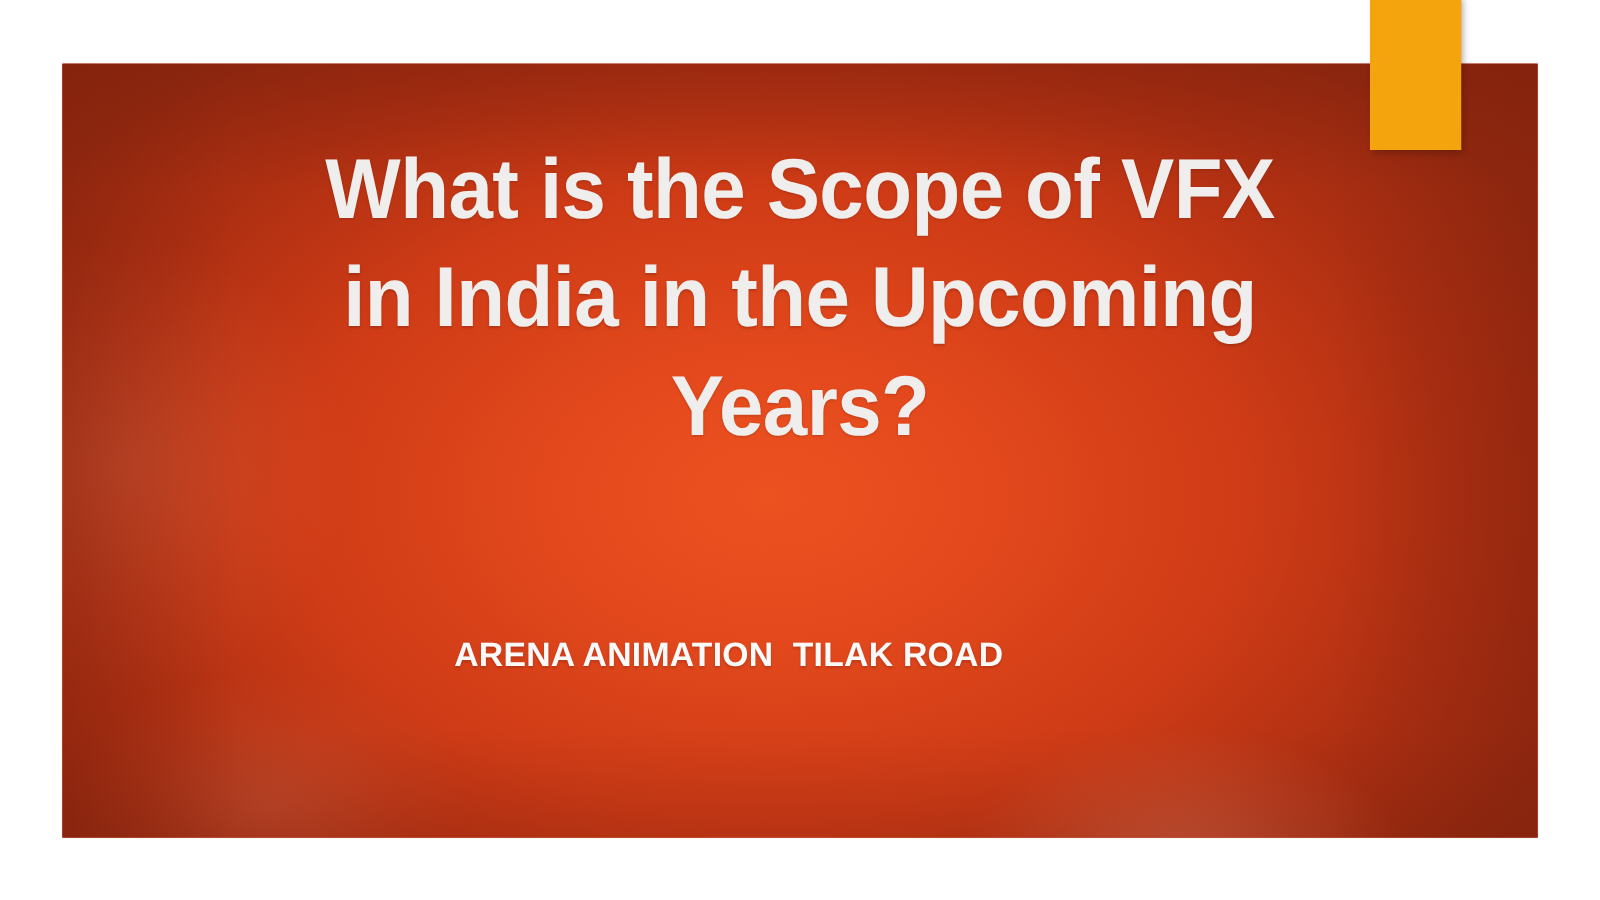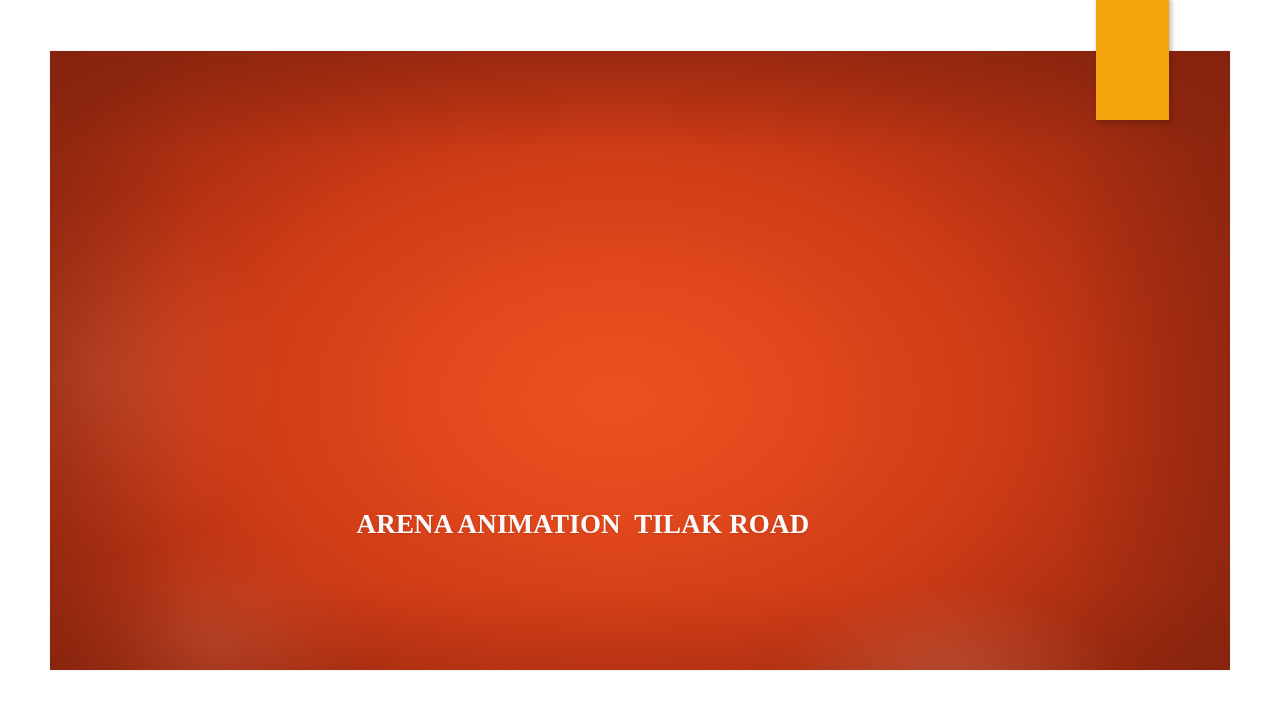--- a/index.html
+++ b/index.html
@@ -106,39 +106,44 @@
   #subtitle-block {
     position: absolute;
     left: 50px;
     top: 506px;
     width: 1180px;
     text-align: center;
     box-sizing: border-box;
     padding-right: 114px;
   }
   #subtitle-text {
-    font-family: Liberation Serif, serif;
+    font-family: Liberation Sans, sans-serif;
     font-weight: bold;
     font-size: 27px;
     line-height: 36px;
     color: #fbfafa;
     letter-spacing: 0.2px;
     white-space: pre;
     text-shadow: 0 1px 2px rgba(90,25,10,0.25);
   }
 </style>
 </head>
 <body>
 
 <div id="slide-canvas">
 
   <div id="slide-panel">
     <div id="slide-vignette"></div>
   </div>
 
   <div id="accent-rect"></div>
 
+  <div id="title-block">
+    <div class="title-line">What is the Scope of VFX</div>
+    <div class="title-line">in India in the Upcoming</div>
+    <div class="title-line">Years?</div>
+  </div>
 
   <div id="subtitle-block">
     <span id="subtitle-text">ARENA ANIMATION  TILAK ROAD</span>
   </div>
 
 </div>
 
 </body></html>

